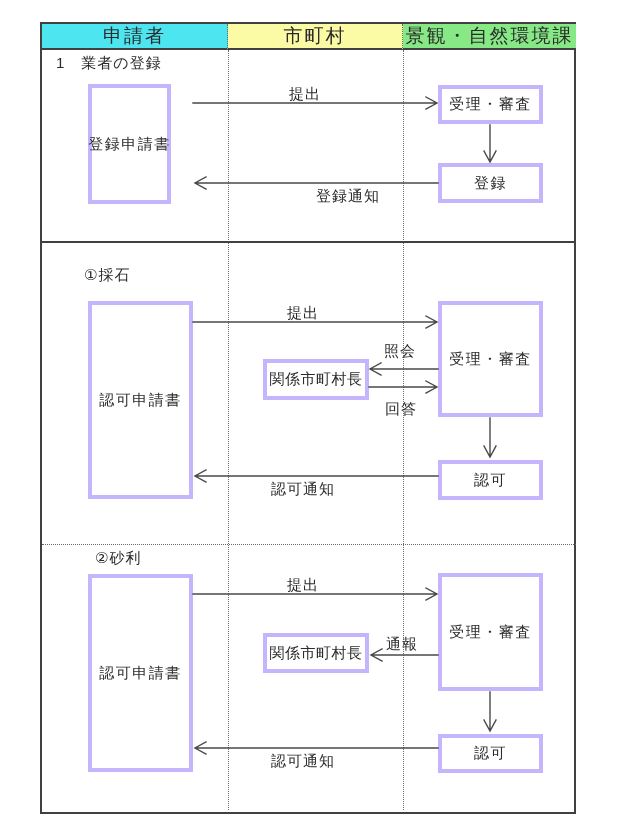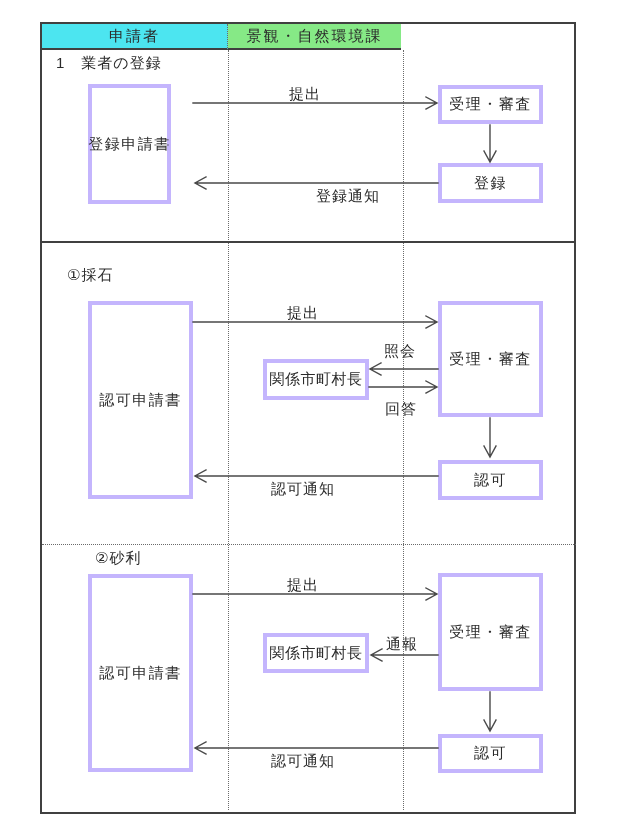--- a/index.html
+++ b/index.html
@@ -9,21 +9,21 @@
   }
   .frame{
     position:absolute;left:40px;top:22px;width:532px;height:788px;
     border:2px solid #404040;background:transparent;
   }
   .hdr{
     position:absolute;left:42px;top:24px;width:534px;height:26px;display:flex;
   }
   .hdr-cell{
     height:26px;display:flex;align-items:center;justify-content:center;
-    font-size:15px;letter-spacing:2px;border-bottom:2px solid #404040;box-sizing:border-box;
+    font-size:19px;letter-spacing:2px;border-bottom:2px solid #404040;box-sizing:border-box;
   }
   .hdr-cell.c1{width:186px;border-right:1px dotted #6a6a6a;}
   .hdr-cell.c2{width:175px;border-right:1px dotted #6a6a6a;}
   .hdr-cell.c3{width:173px;}
   .vline{
     position:absolute;top:50px;width:0;height:760px;border-left:1px dotted #6a6a6a;
   }
   .vline.v1{left:228px;}
   .vline.v2{left:403px;}
   .hline-solid{
@@ -50,20 +50,23 @@
 <body>
 
 <div class="stage">
 
   <div class="frame"></div>
 
   <div class="hdr">
     <div class="hdr-cell c1" style="background: rgb(76, 229, 240);">
       <span>申請者</span>
     </div>
+    <div class="hdr-cell c2" style="background: rgb(251, 251, 166);">
+      <span>市町村</span>
+    </div>
     <div class="hdr-cell c3" style="background: rgb(134, 233, 134); align-items: center;">
       <span>景観・自然環境課</span>
     </div>
   </div>
 
   <div class="vline v1"></div>
   <div class="vline v2"></div>
 
   <div class="hline-solid"></div>
   <div class="hline-dotted"></div>
@@ -74,21 +77,21 @@
 
   <div class="node" style="left:438px;top:85px;width:105px;height:39px;">受理・審査</div>
 
   <div class="node" style="left:438px;top:163px;width:105px;height:40px;">登録</div>
 
   <div class="arrow-label" style="left:305px;top:85px;">提出</div>
 
   <div class="arrow-label" style="left:304px;top:187px;margin-left:44px;">登録通知</div>
 
 
-  <div class="sec-title" style="left:67px;top:266px;">①採石</div>
+  <div class="sec-title" style="left:84px;top:266px;">①採石</div>
 
   <div class="node" style="left:88px;top:301px;width:105px;height:198px;">認可申請書</div>
 
   <div class="node" style="left:438px;top:301px;width:105px;height:116px;">受理・審査</div>
 
   <div class="node small-pad" style="left:263px;top:359px;width:106px;height:41px;">関係市町村長</div>
 
   <div class="node" style="left:438px;top:460px;width:105px;height:40px;">認可</div>
 
   <div class="arrow-label" style="left:303px;top:304px;">提出</div>

